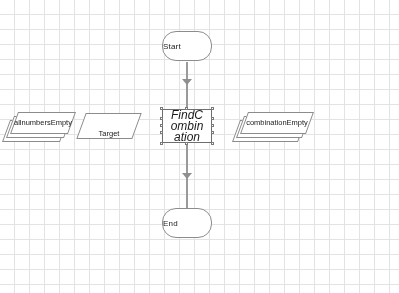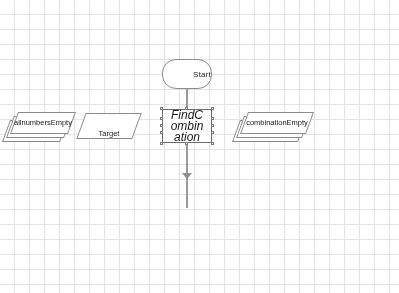--- a/index.html
+++ b/index.html
@@ -24,22 +24,21 @@
     position: absolute;
     box-sizing: border-box;
   }
   
   .terminator {
     background: #ffffff;
     border: 1px solid #8c8c8c;
     border-radius: 14px;
     display: flex;
     align-items: center;
-    justify-content: flex-end;
-    margin-top: 28px;
+    justify-content: flex-start;
   }
   .terminator .lbl {
     font-size: 8px;
     color: #1a1a1a;
     letter-spacing: 0.2px;
   }
   
   .process {
     background: #ffffff;
     border: 1px solid #6e6e6e;
@@ -158,14 +157,17 @@
   <div class="data-wrap" style="left:236px; top:108px; width:80px; height:38px;">
     <div class="para" style="left:0px;  top:12px; width:66px; height:22px;"></div>
     <div class="para" style="left:4px;  top:8px;  width:66px; height:22px;"></div>
     <div class="para" style="left:8px;  top:4px;  width:66px; height:22px;"></div>
     <div class="para-label" style="left:8px; top:4px; width:66px; height:22px;">
       <span>combination</span>
       <span>Empty</span>
     </div>
   </div>
 
+  <div class="node terminator" style="left:162px; top:208px; width:50px; height:30px;">
+    <span class="lbl">End</span>
+  </div>
 
 </div>
 
 </body></html>

